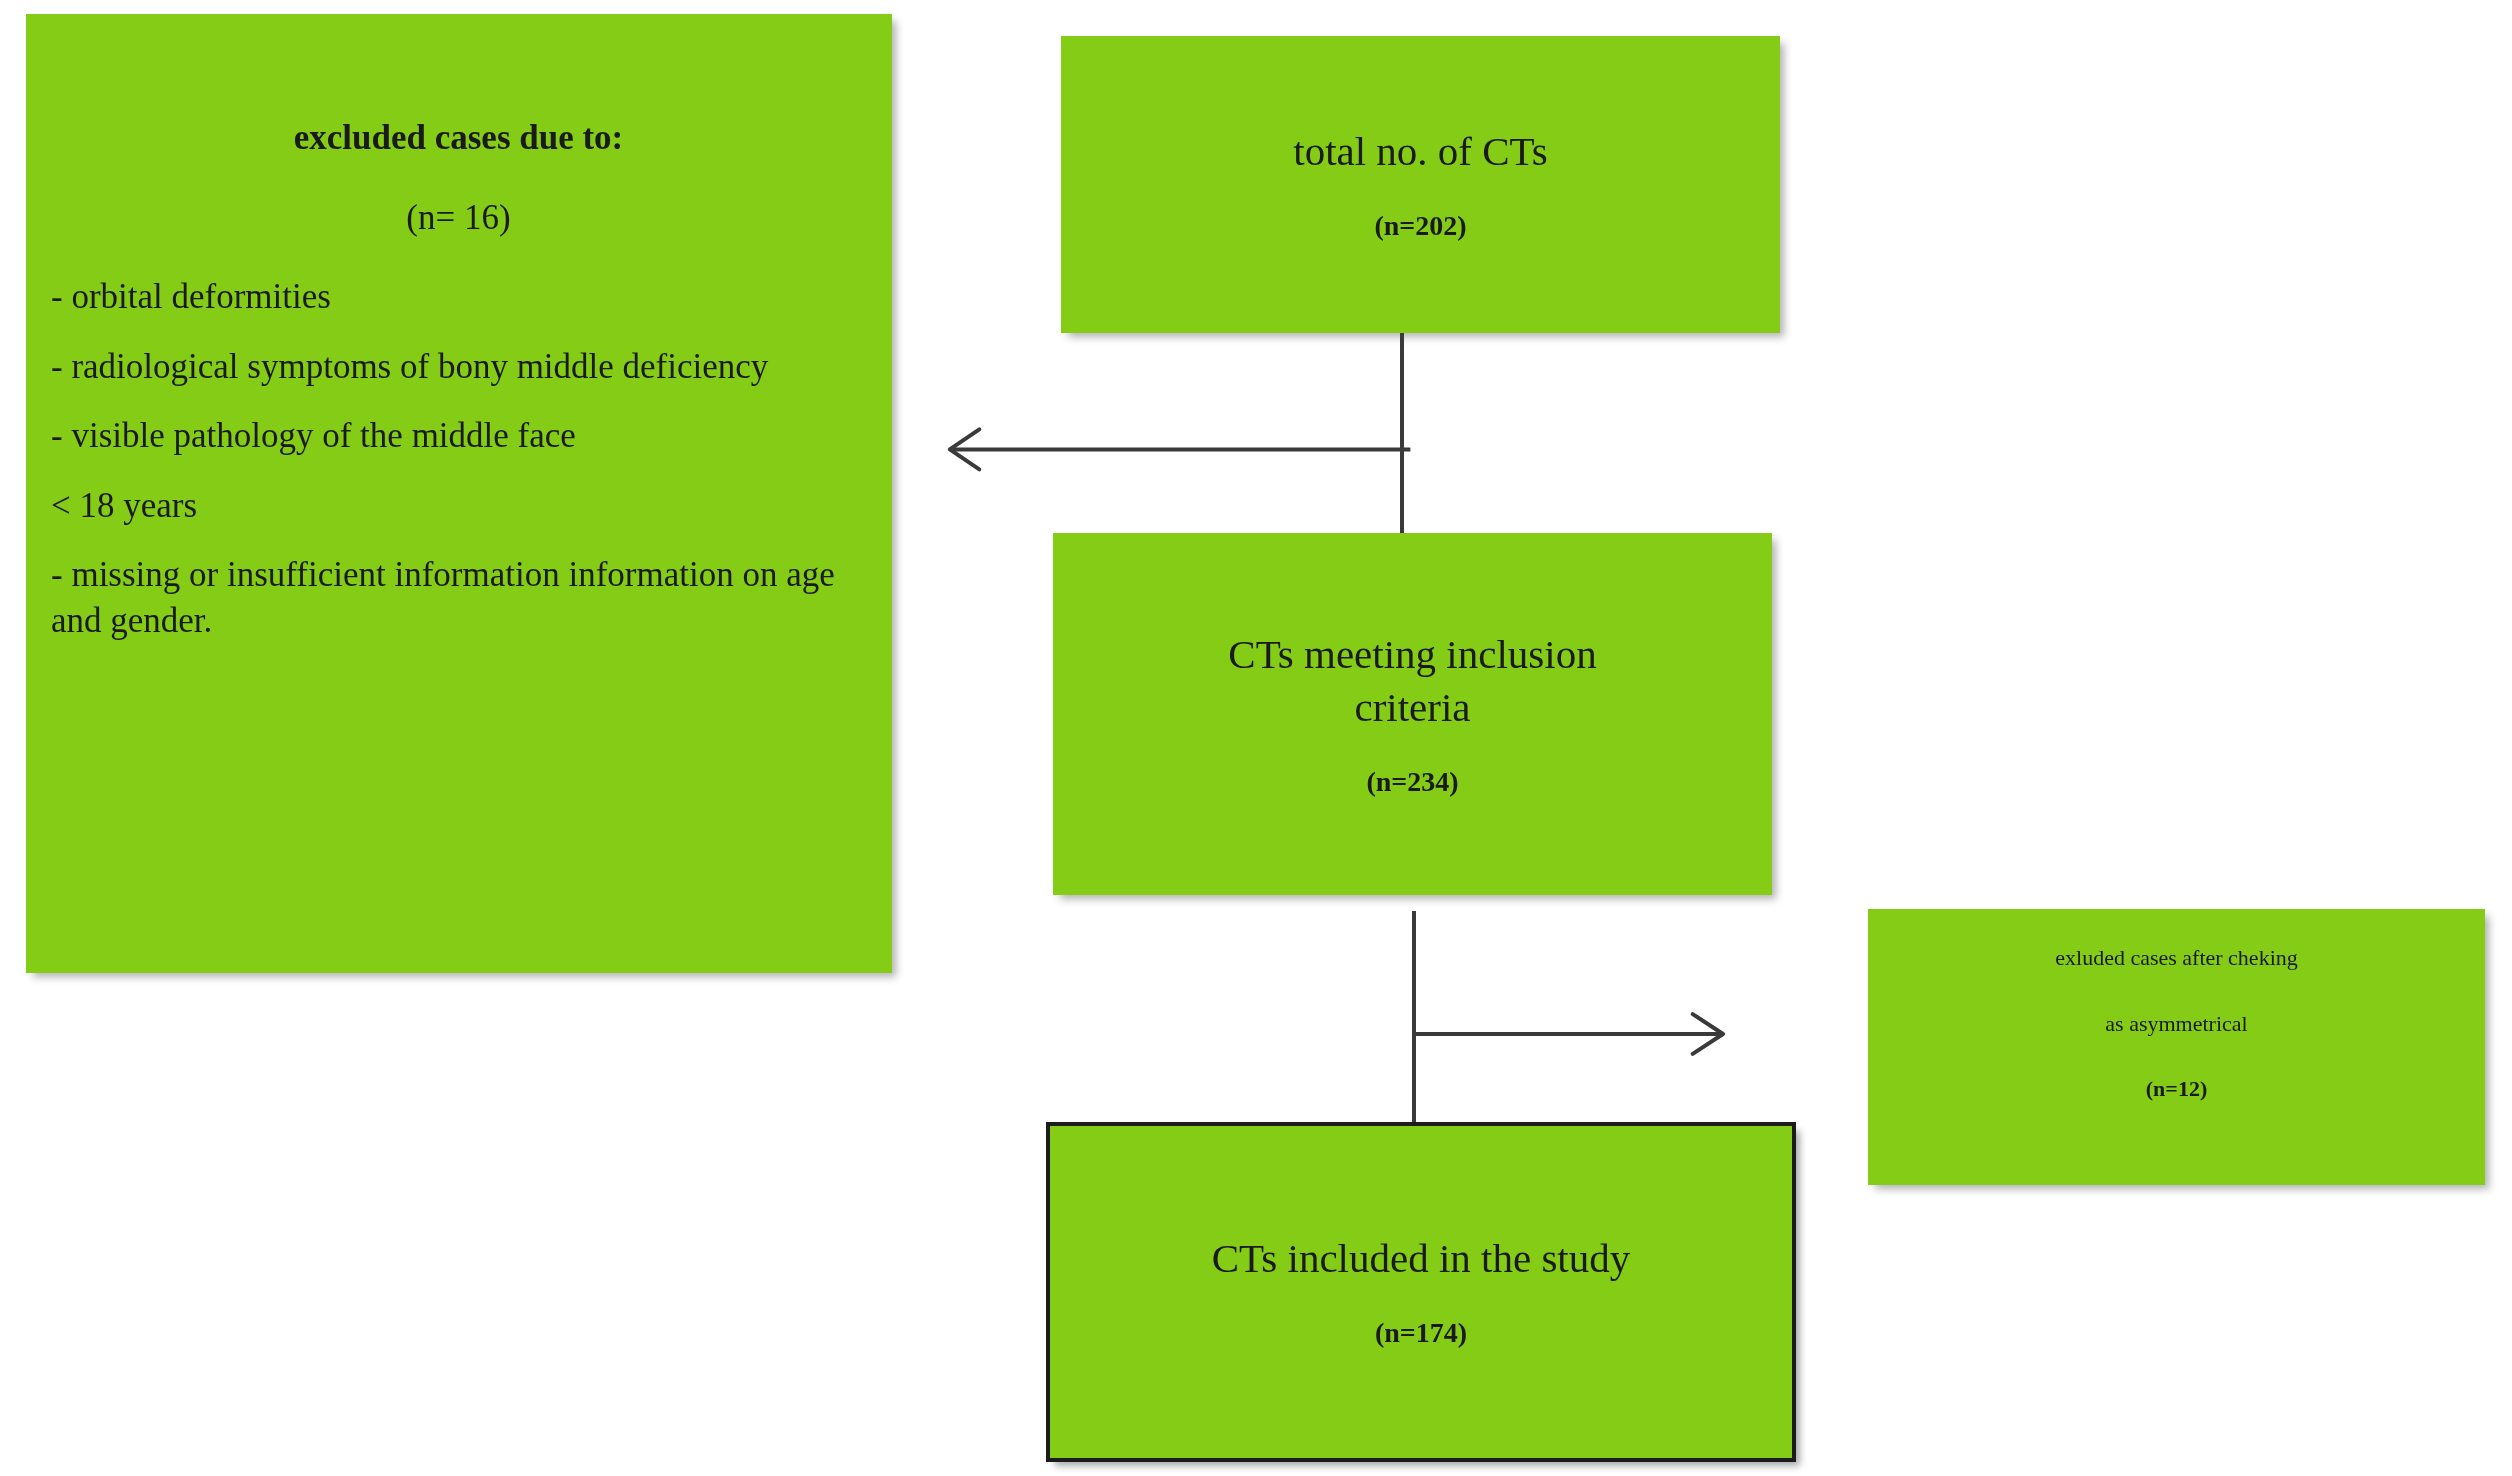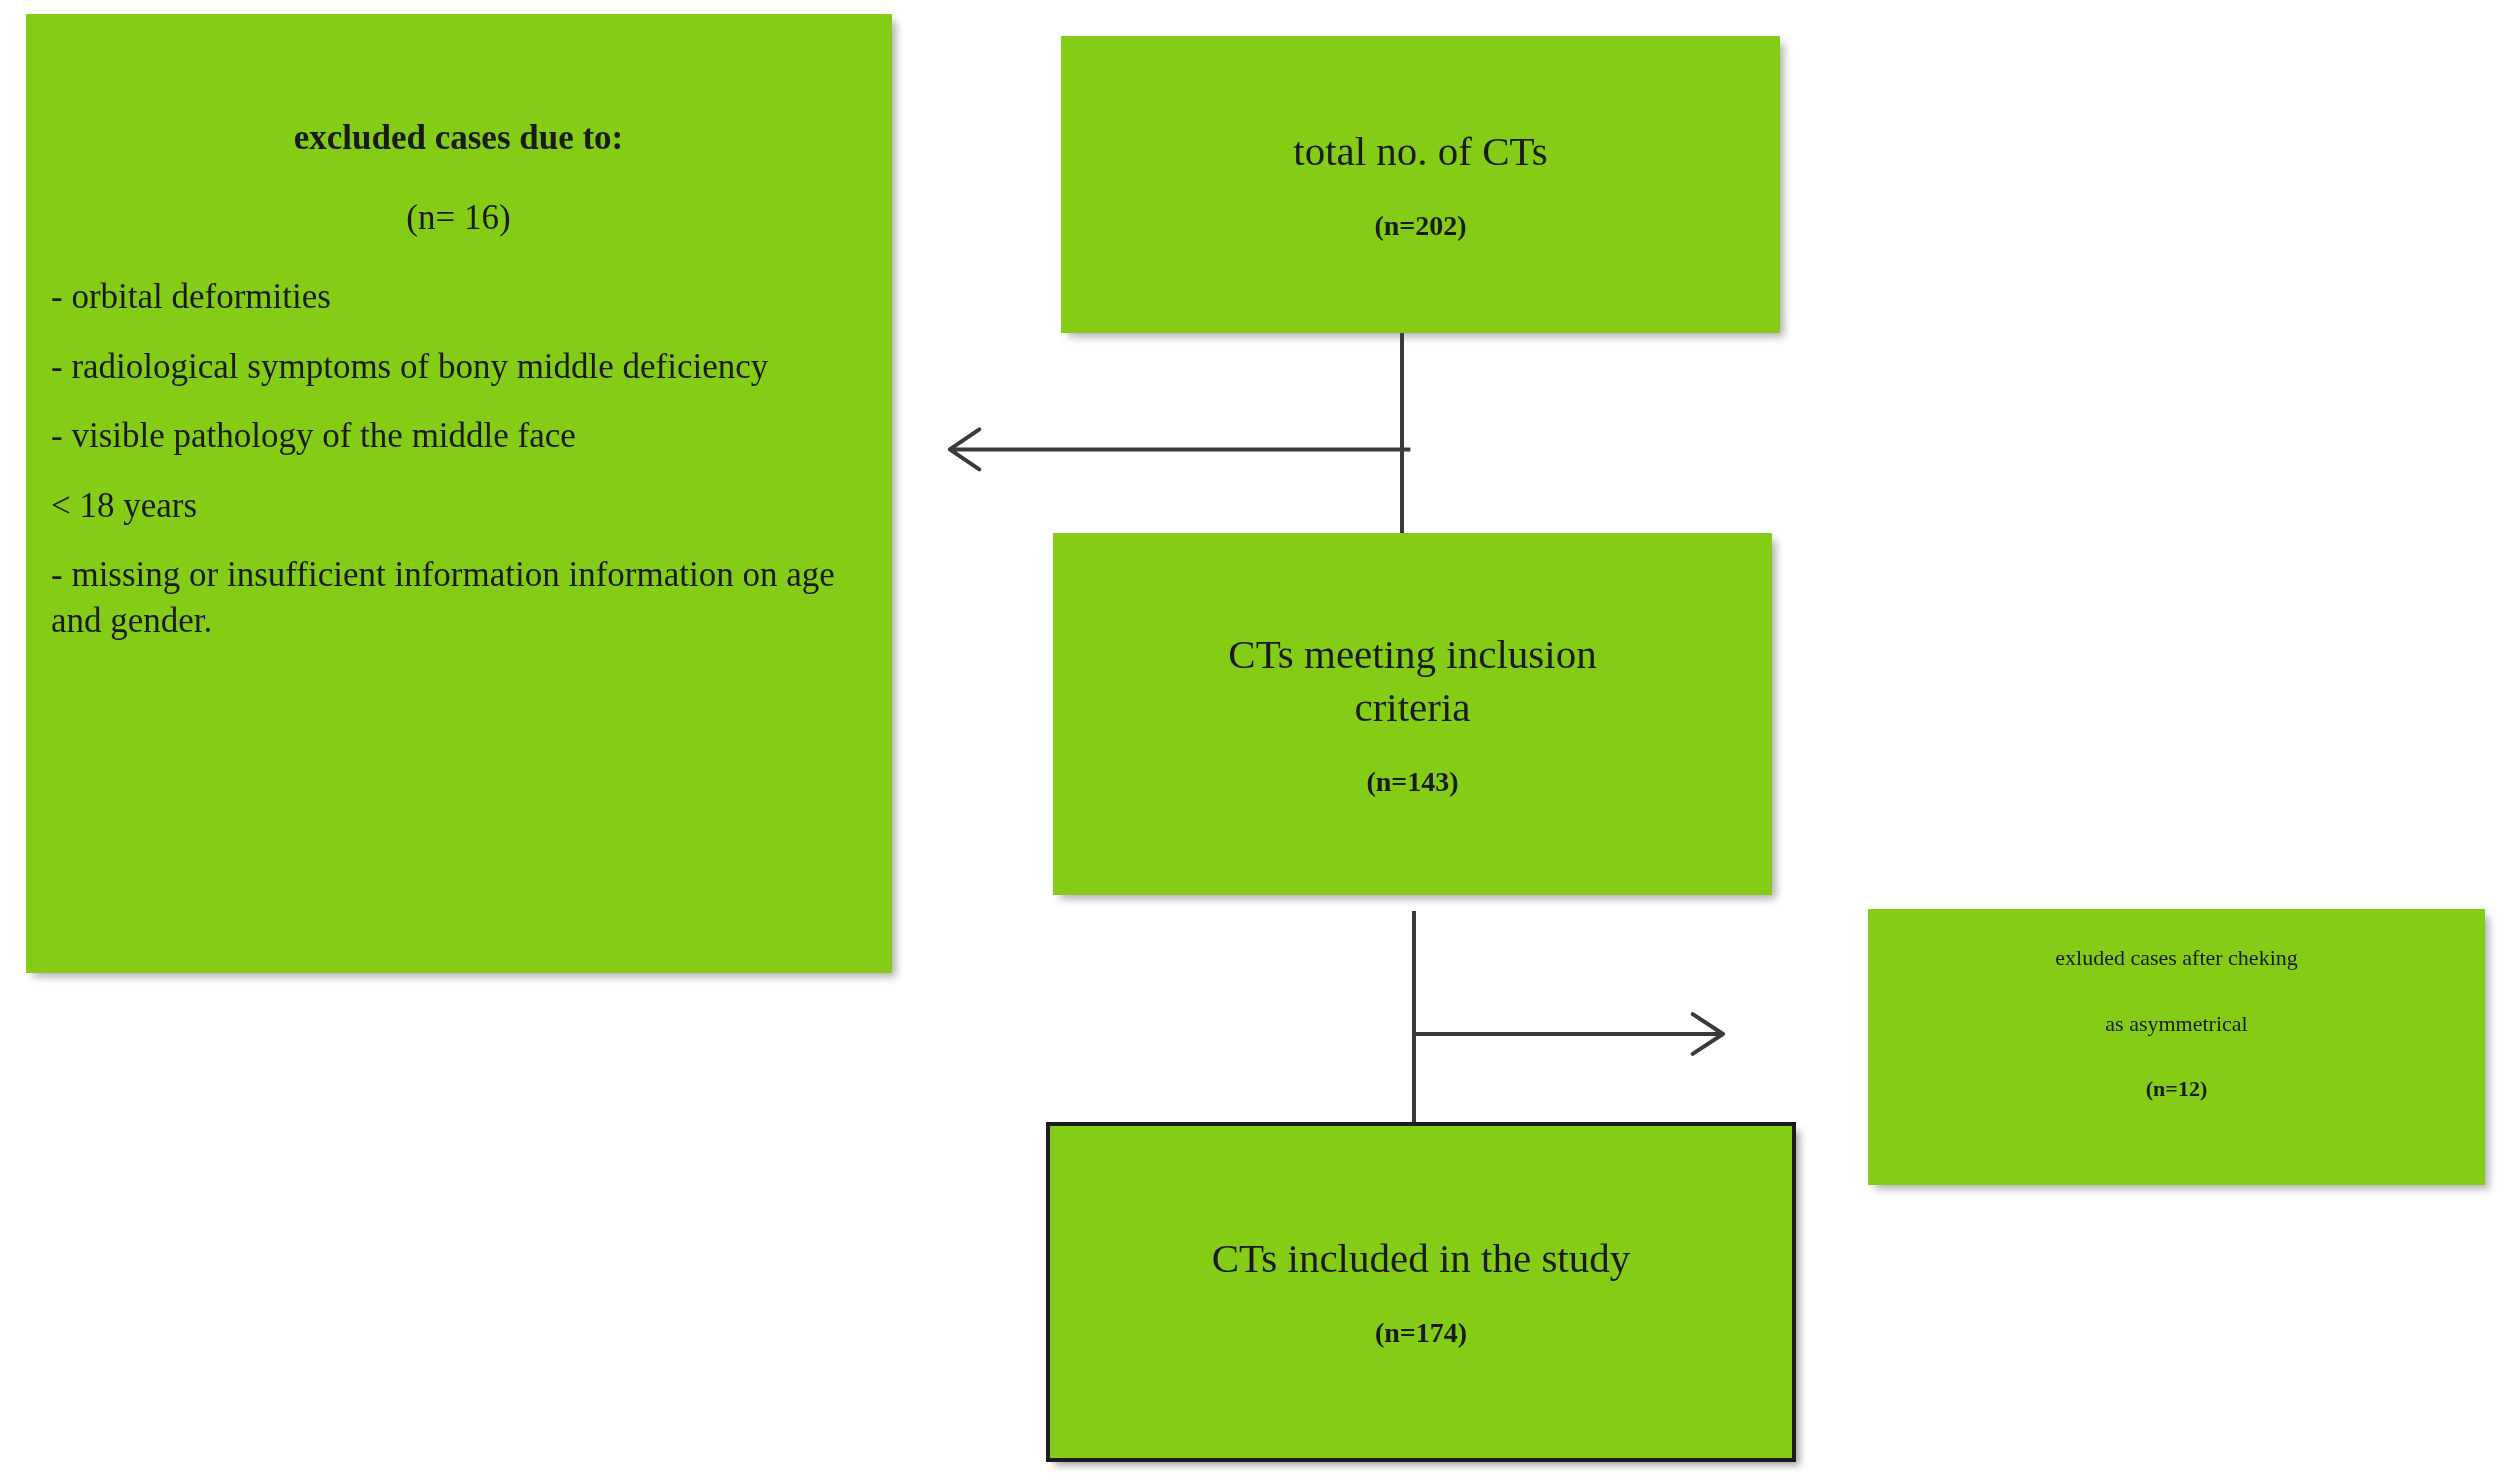--- a/index.html
+++ b/index.html
@@ -137,21 +137,21 @@
   <div class="connector v-line" style="left:1400px; top:333px; height:203px;"></div>
 
   <svg class="arrow-svg" style="left:941px; top:423px; width:471px; height:56px;" viewBox="0 0 590 70">
     <line x1="588" y1="33" x2="14" y2="33" stroke="#3a3a3a" stroke-width="5"></line>
     <polyline points="48,8 11,33 48,58" fill="none" stroke="#3a3a3a" stroke-width="5" stroke-linecap="round" stroke-linejoin="round"></polyline>
   </svg>
 
   <div class="node" id="inclusion-box" style="left:1053px; top:533px; width:719px; height:362px;">
     <div class="node-line title-line">CTs meeting inclusion</div>
     <div class="node-line title-line">criteria</div>
-    <div class="node-line count-line">(n=143)</div>
+    <div class="node-line count-line">(n=234)</div>
   </div>
 
   <div class="connector v-line" style="left:1412px; top:911px; height:214px;"></div>
 
   <svg class="arrow-svg" style="left:1412px; top:1006px; width:319px; height:56px;" viewBox="0 0 400 70">
     <line x1="2" y1="35" x2="388" y2="35" stroke="#3a3a3a" stroke-width="5"></line>
     <polyline points="352,10 390,35 352,60" fill="none" stroke="#3a3a3a" stroke-width="5" stroke-linecap="round" stroke-linejoin="round"></polyline>
   </svg>
 
   <div class="node" id="asymmetrical-box" style="left:1868px; top:909px; width:617px; height:276px;">

